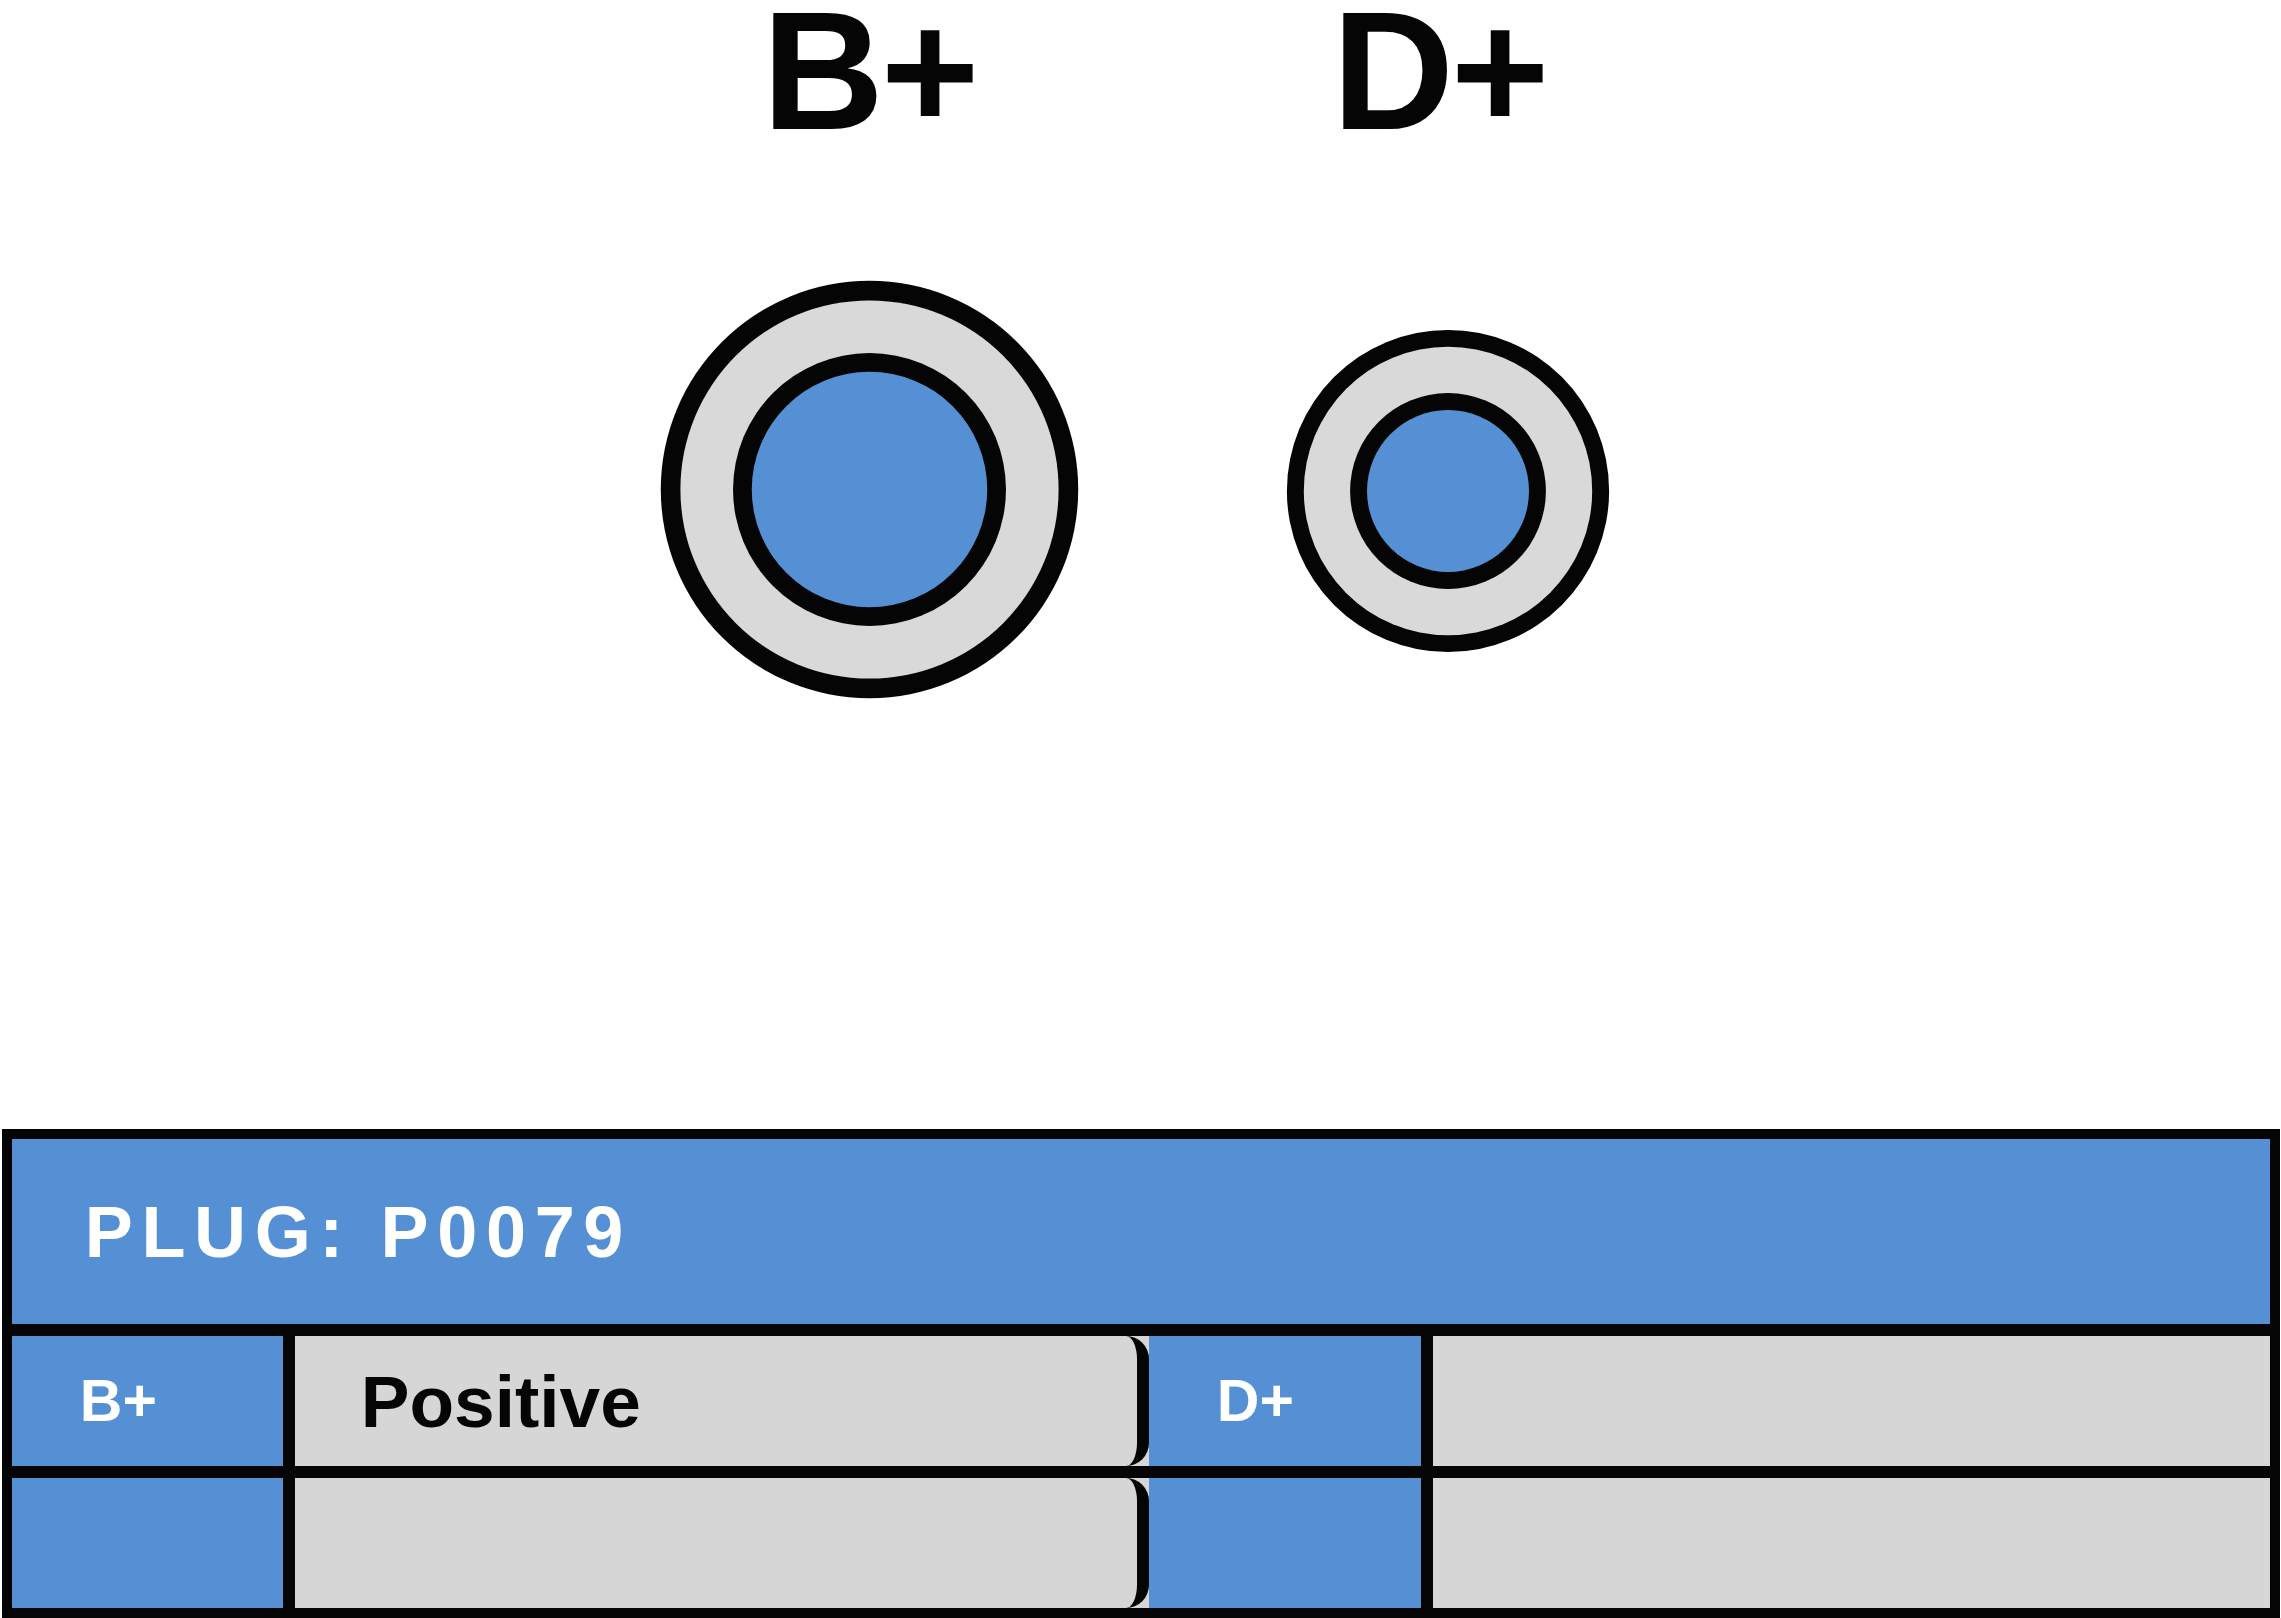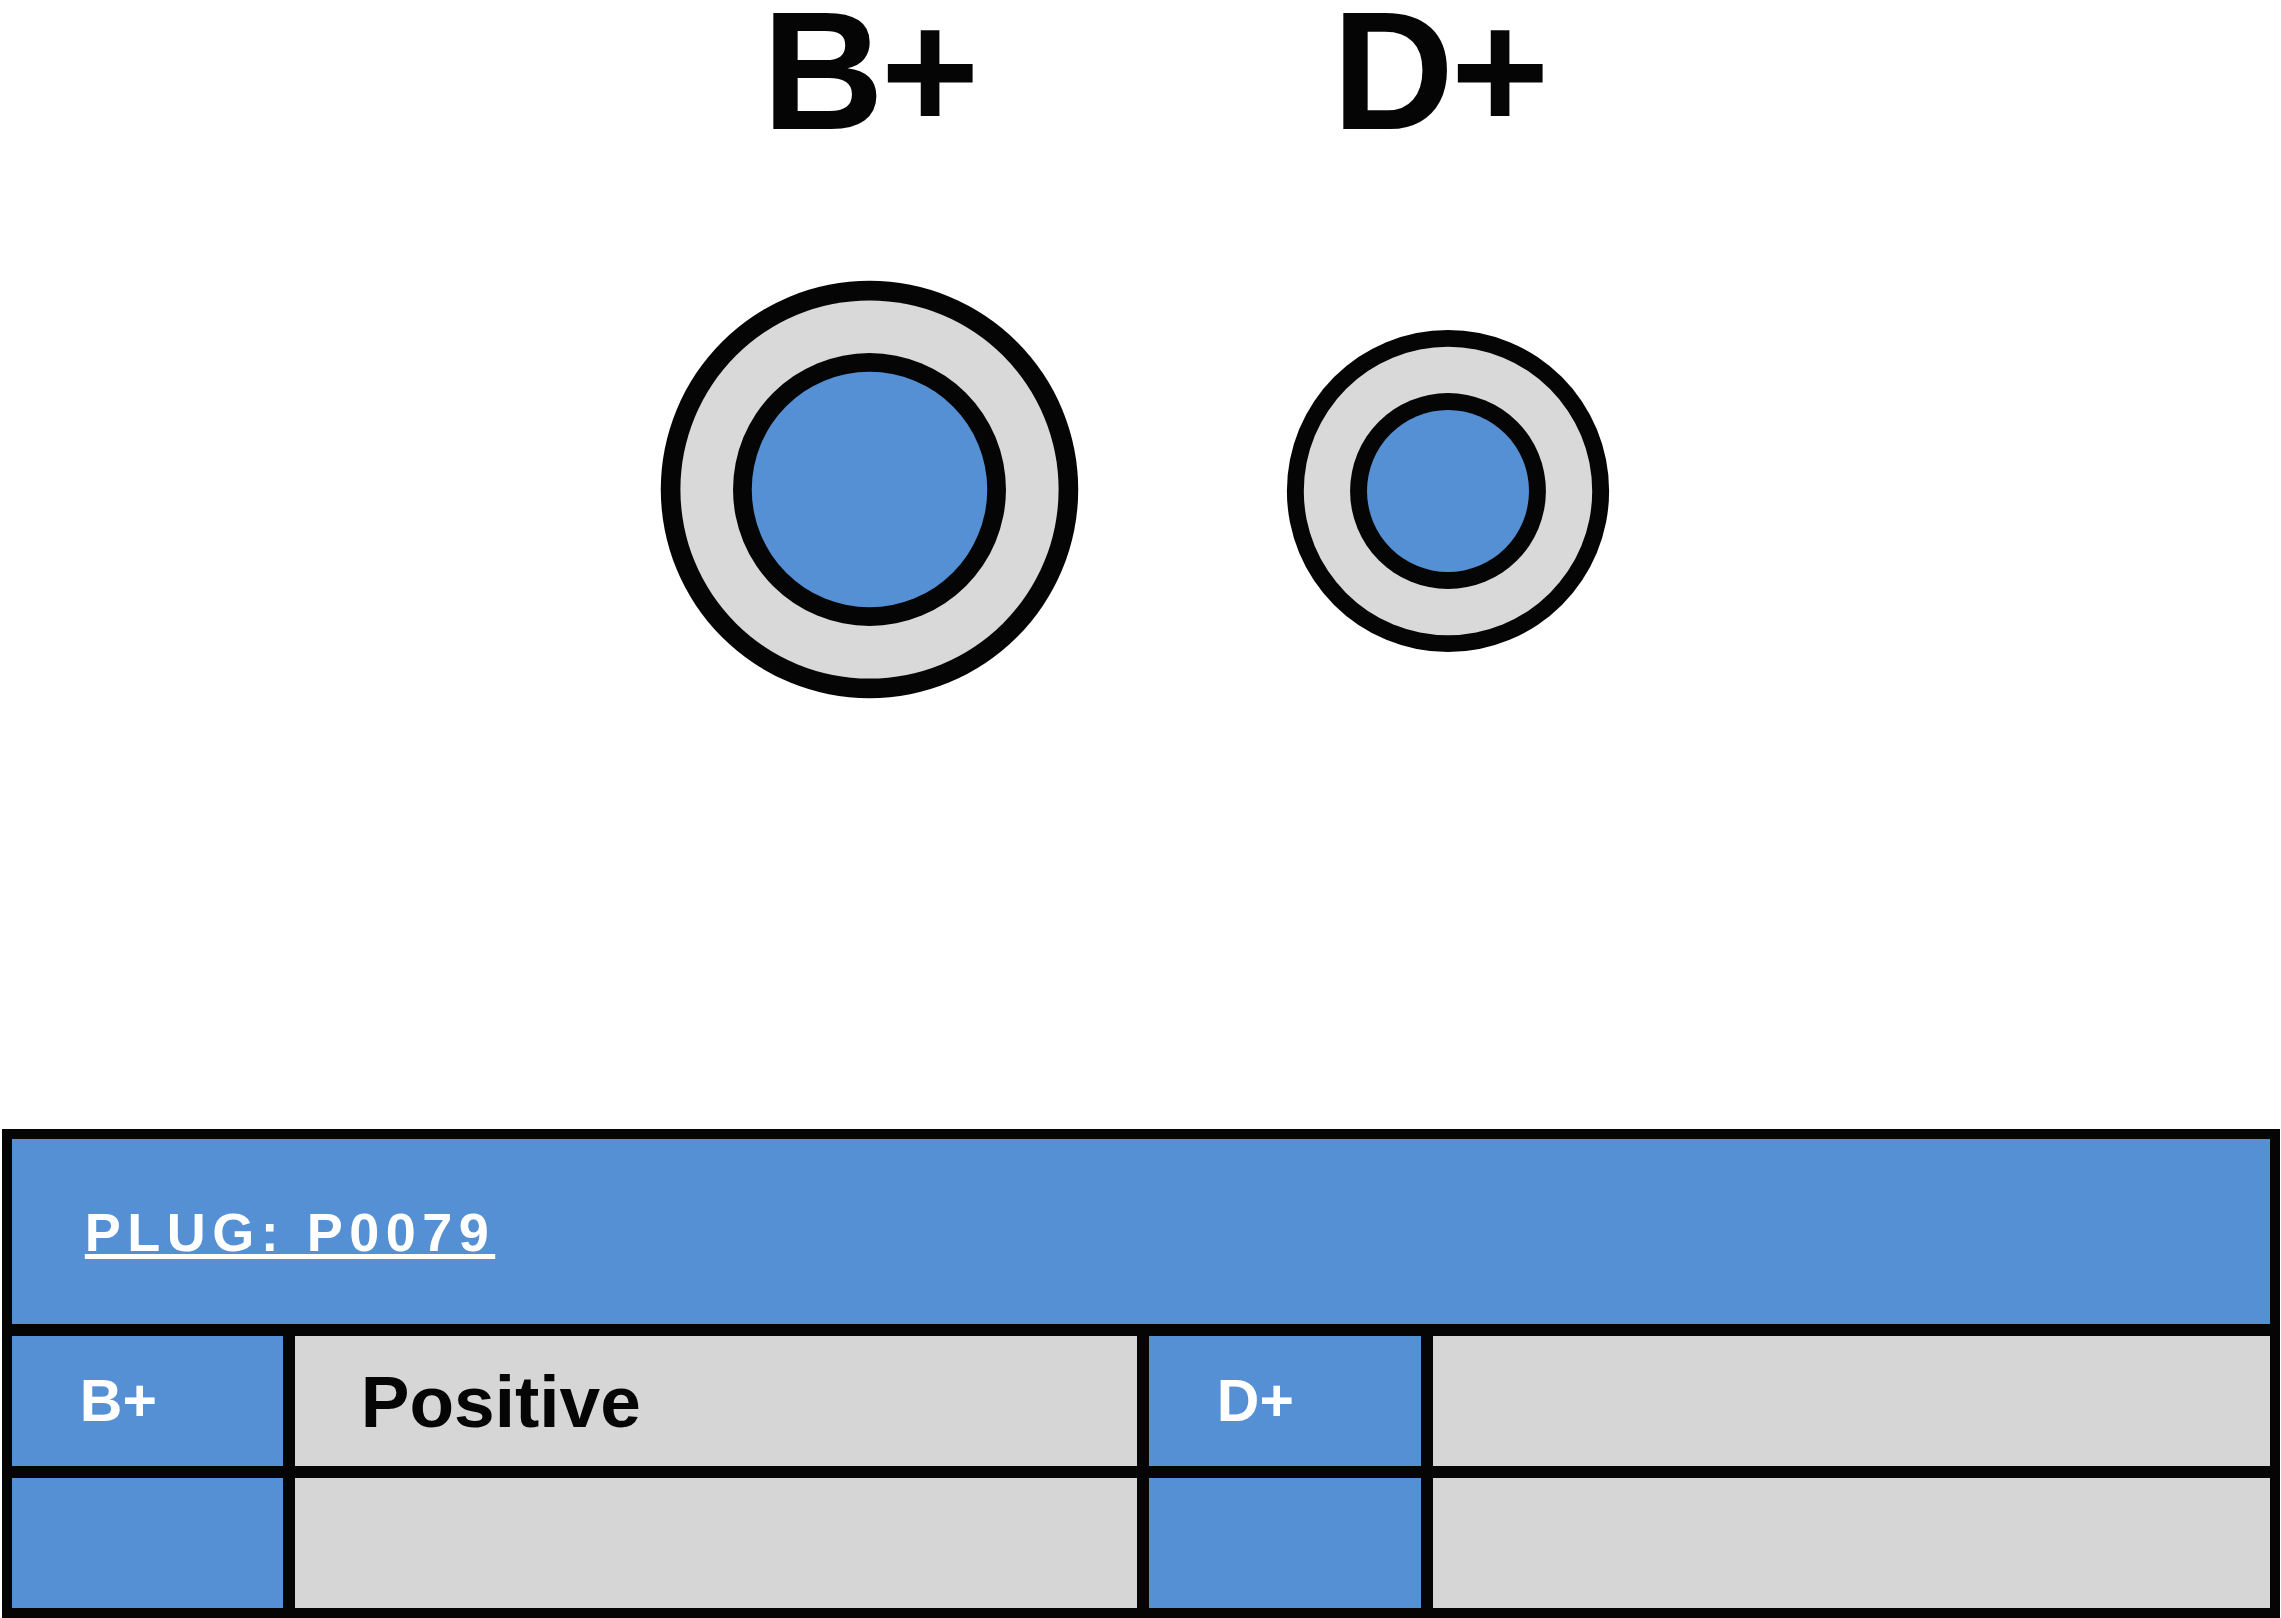--- a/index.html
+++ b/index.html
@@ -57,26 +57,25 @@
   }
   .plug-header {
     flex: 0 0 185px;
     background: var(--accent-blue);
     display: flex;
     align-items: center;
     padding-left: 73px;
   }
   .plug-title {
     color: #ffffff;
-    font-size: 54px;
+    font-size: 72px;
     font-weight: bold;
     letter-spacing: 0.12em;
     line-height: 1;
     white-space: nowrap;
-    text-decoration: underline;
   }
   .plug-row {
     flex: 1 1 0;
     border-top: 12.5px solid var(--border-black);
     display: flex;
   }
   .cell {
     display: flex;
     align-items: center;
     border-right: 12.5px solid var(--border-black);
@@ -90,21 +89,21 @@
   }
   .cell-pin.first  { flex: 0 0 283px; }
   .cell-pin.second { flex: 0 0 284px; }
   .cell-desc {
     background: var(--cell-gray);
     color: var(--border-black);
     font-size: 73px;
     font-weight: bold;
     padding-left: 66px;
   }
-  .cell-desc.first { flex: 0 0 854px; }
+  .cell-desc.first { flex: 0 0 854px; border-radius: 23px; }
   .cell-desc.last  { flex: 1 1 auto; border-right: none; }
   .cell-text { line-height: 1; white-space: nowrap; }
 </style>
 </head>
 <body>
 
 <div class="stage">
 
   <div class="terminal-label b">B+</div>
   <div class="terminal-label d">D+</div>

